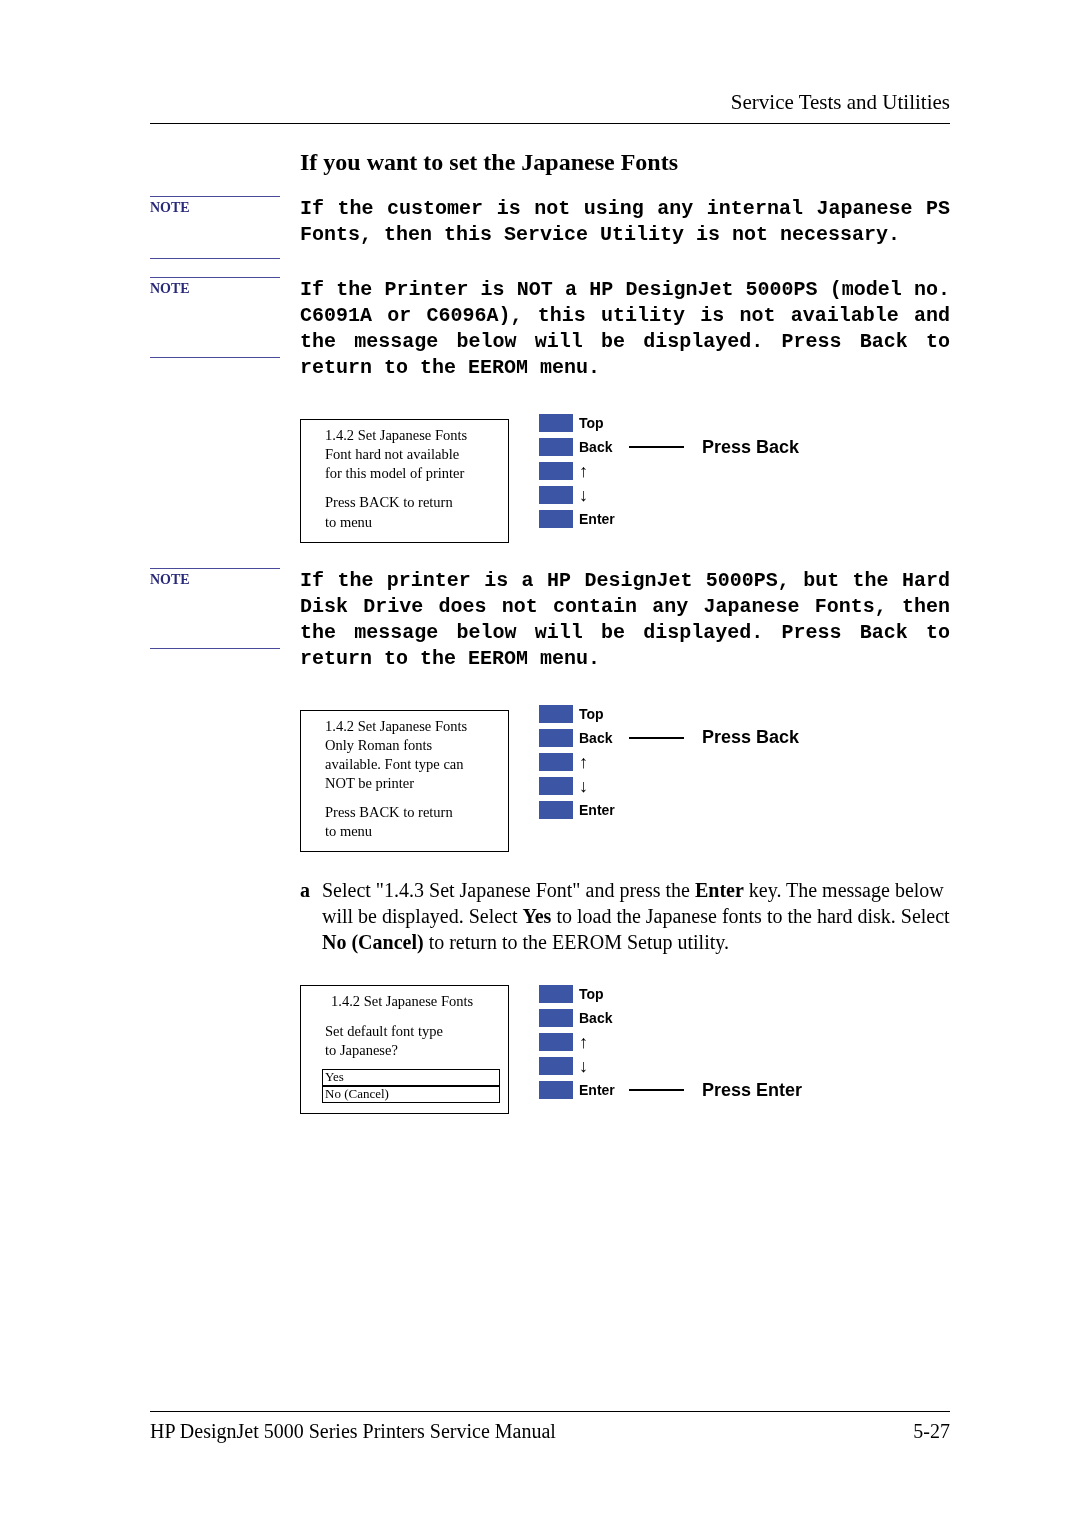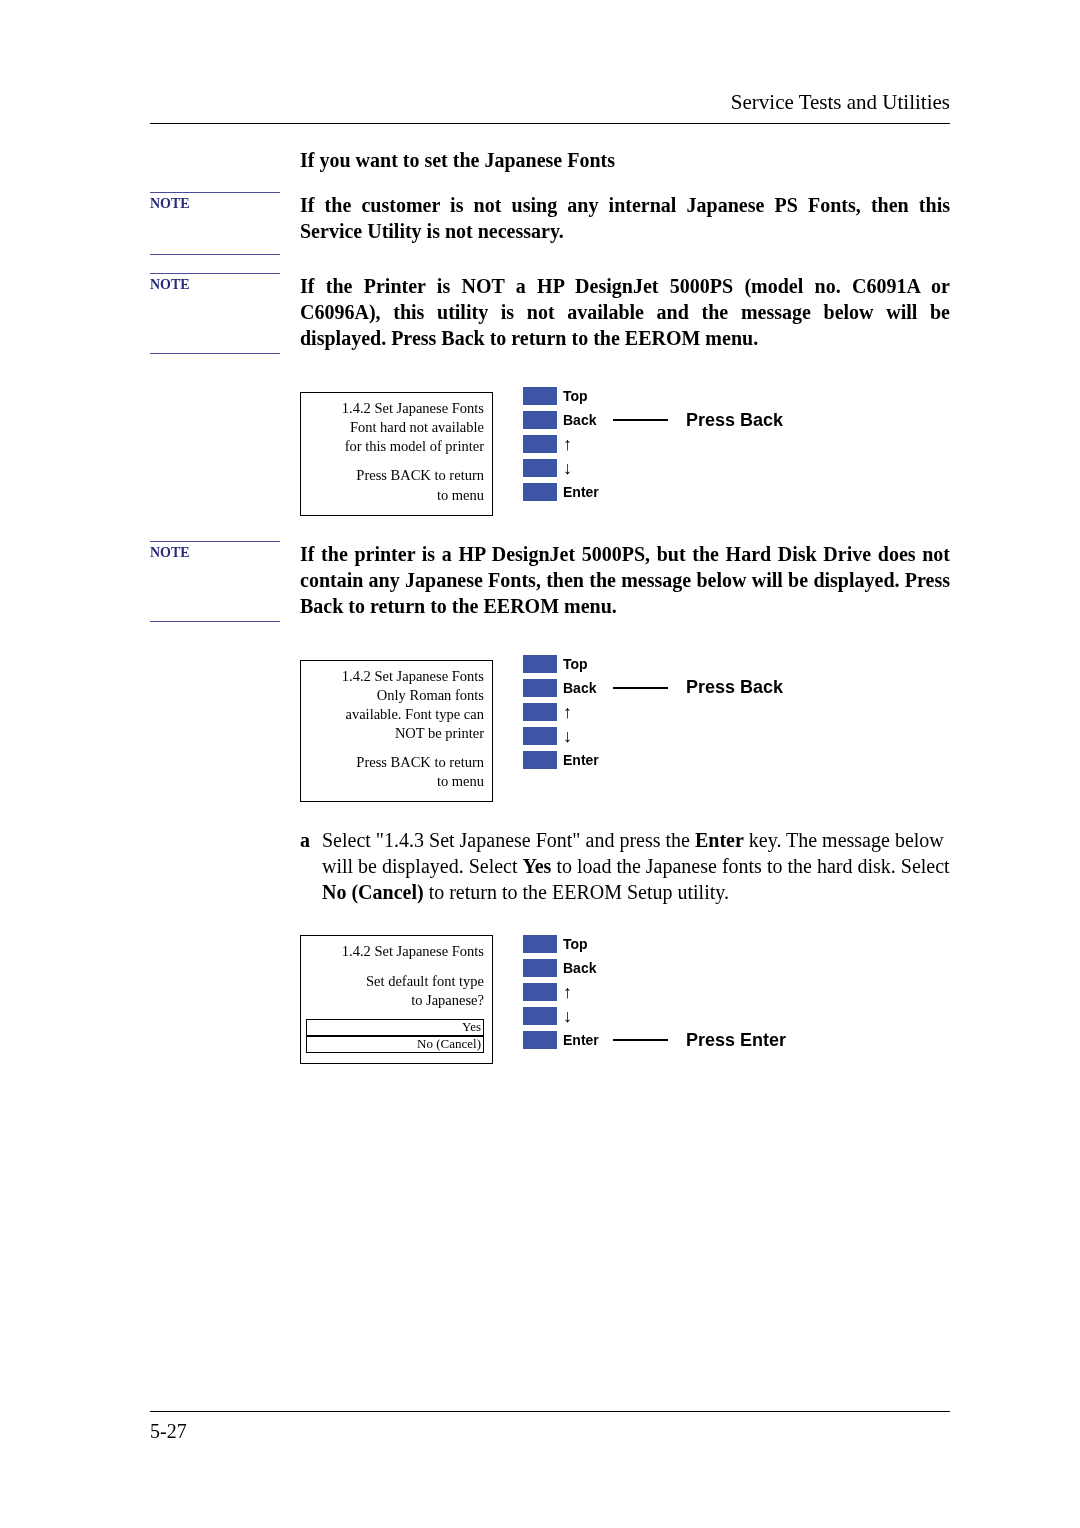--- a/index.html
+++ b/index.html
@@ -21,21 +21,21 @@
   }
   hr.rule {
     border: none;
     border-top: 1.5px solid #000;
     margin: 0 0 25px 0;
   }
   .content-area {
     margin-left: 150px;
   }
   h2.section-title {
-    font-size: 20px;
+    font-size: 24px;
     font-weight: bold;
     margin: 0 0 20px 0;
   }
   .note-row {
     display: flex;
     align-items: flex-start;
     margin-bottom: 18px;
   }
   .note-label-box {
     width: 130px;
@@ -48,34 +48,34 @@
     font-weight: bold;
     font-size: 14px;
   }
   .note-label-box.tall { padding-bottom: 60px; }
   .note-text {
     margin-left: 20px;
     font-weight: bold;
     font-size: 20px;
     line-height: 1.3;
     text-align: justify;
+    font-family: Liberation Mono, monospace;
   }
   .diagram-row {
     display: flex;
     align-items: flex-start;
     margin: 8px 0 25px 0;
   }
   .lcd-box {
     border: 1.2px solid #000;
     width: 175px;
     font-family: "Times New Roman", serif;
     font-size: 14.5px;
-    padding: 6px 8px 10px 8px;
+    padding: 6px 8px 10px 24px;
     line-height: 1.25;
-    text-align: right;
   }
   .lcd-box .lcd-l1 { margin-bottom: 1px; }
   .lcd-box .lcd-gap { height: 10px; }
   .lcd-box .lcd-opts { margin-top: 10px; }
   .lcd-box .opt {
     border: 0.8px solid #000;
     padding: 0 2px;
     font-size: 13px;
     line-height: 1.15;
     margin-left: -3px;
@@ -283,15 +283,16 @@
         </div>
       </div>
     </div>
 
   </div>
 </div>
 
 <div class="footer">
   <hr>
   <div class="footer-row">
+    <span>HP DesignJet 5000 Series Printers Service Manual</span>
     <span>5-27</span>
   </div>
 </div>
 
 </body></html>

